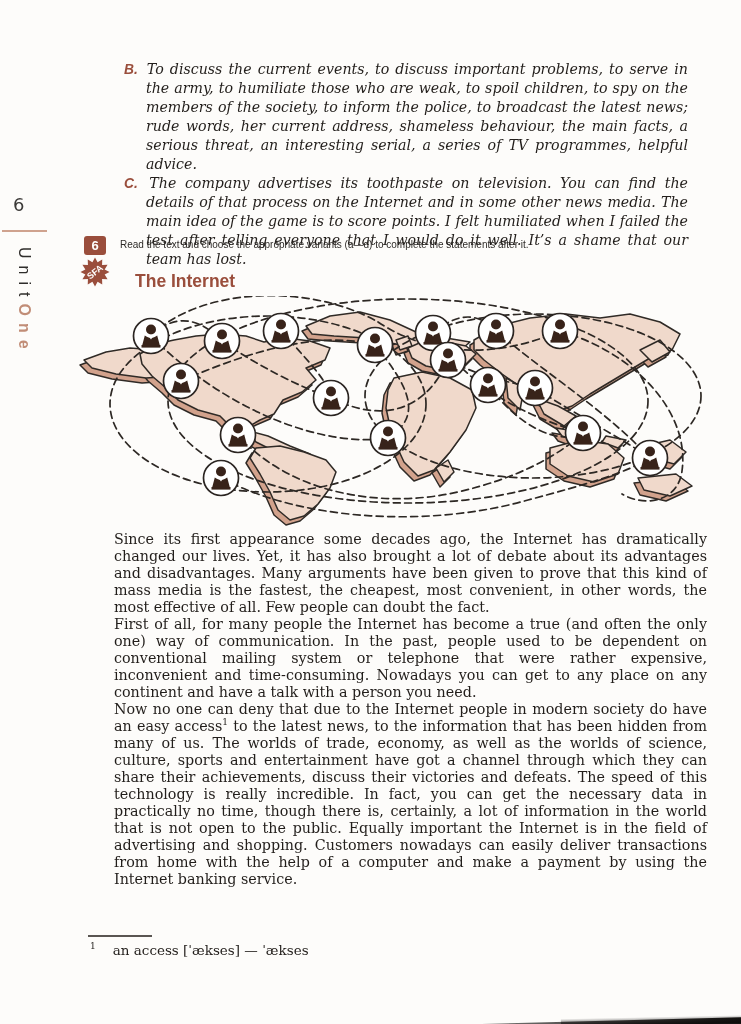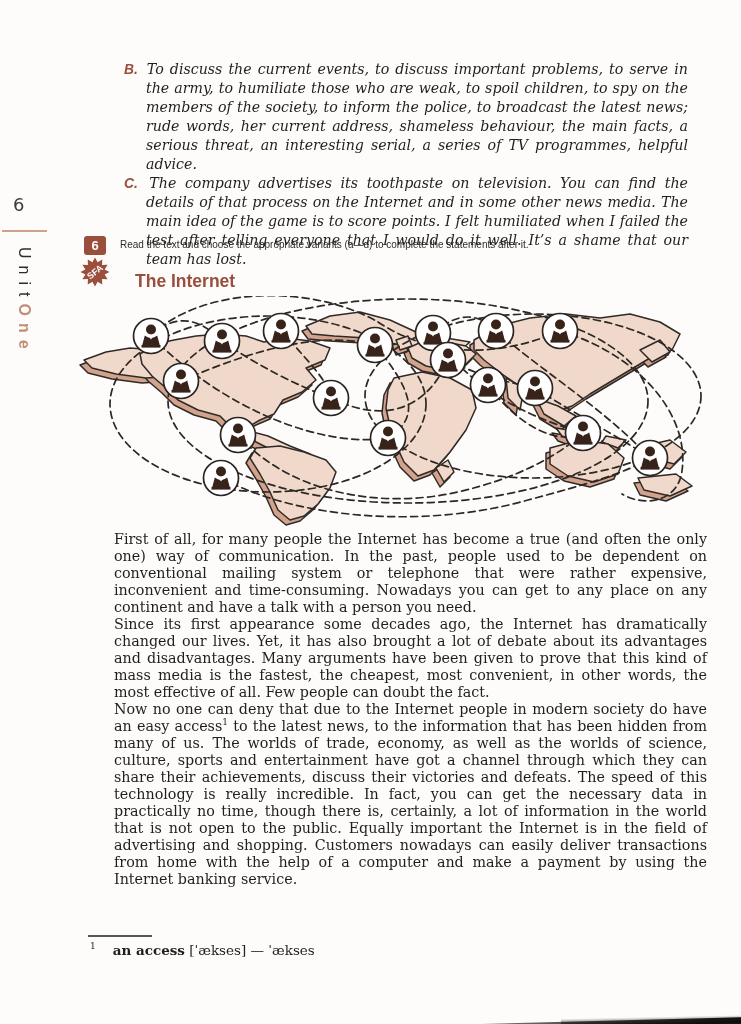--- a/index.html
+++ b/index.html
@@ -65,21 +65,21 @@
   .article p{ margin:0; }
   sup{ font-size:9px; line-height:0; }
   
   .footnote-rule{
     position:absolute; left:88px; top:935px; width:64px; height:1.6px; background:#5a5552;
   }
   .footnote{
     position:absolute; left:90px; top:941px; width:500px; font-size:13.5px;
   }
   .footnote .marker{ font-size:9px; vertical-align:super; margin-right:17px; }
-  .footnote .term{ font-weight:bold; }
+  .footnote .term{ font-weight:normal; }
   
   .scan-edge{
     position:absolute; right:-8px; bottom:1px; width:420px; height:6px;
     background:linear-gradient(to right, rgba(25,22,20,0), rgba(25,22,20,.55) 30%, #141210);
     transform:rotate(-1.5deg); transform-origin:right bottom; border-radius:2px;
   }
   .scan-corner{
     position:absolute; right:0; bottom:0; width:180px; height:9px;
     background:linear-gradient(to bottom, rgba(20,18,16,0), #0c0b0a);
     transform:rotate(-1.2deg); transform-origin:right bottom;
@@ -218,22 +218,22 @@
         <use href="#person-node" x="482" y="35"></use>
         <use href="#person-node" x="370" y="64"></use>
         <use href="#person-node" x="410" y="89"></use>
         <use href="#person-node" x="457" y="92"></use>
         <use href="#person-node" x="505" y="137"></use>
         <use href="#person-node" x="572" y="162"></use>
       </g>
   </svg>
 
   <div class="article">
+      <p>Since its first appearance some decades ago, the Internet has dramatically changed our lives. Yet, it has also brought a lot of debate about its advantages and disadvantages. Many arguments have been given to prove that this kind of mass media is the fastest, the cheapest, most convenient, in other words, the most effective of all. Few people can doubt the fact.</p>
       <p>First of all, for many people the Internet has become a true (and often the only one) way of communication. In the past, people used to be dependent on conventional mailing system or telephone that were rather expensive, inconvenient and time-consuming. Nowadays you can get to any place on any continent and have a talk with a person you need.</p>
-      <p>Since its first appearance some decades ago, the Internet has dramatically changed our lives. Yet, it has also brought a lot of debate about its advantages and disadvantages. Many arguments have been given to prove that this kind of mass media is the fastest, the cheapest, most convenient, in other words, the most effective of all. Few people can doubt the fact.</p>
       <p>Now no one can deny that due to the Internet people in modern society do have an easy access<sup>1</sup> to the latest news, to the information that has been hidden from many of us. The worlds of trade, economy, as well as the worlds of science, culture, sports and entertainment have got a channel through which they can share their achievements, discuss their victories and defeats. The speed of this technology is really incredible. In fact, you can get the necessary data in practically no time, though there is, certainly, a lot of information in the world that is not open to the public. Equally important the Internet is in the field of advertising and shopping. Customers nowadays can easily deliver transactions from home with the help of a computer and make a payment by using the Internet banking service.</p>
     </div>
 
   <div class="footnote-rule"></div>
   <div class="footnote"><span class="marker">1</span><span class="term">an access</span><span> [ˈækses] — ˈækses</span></div>
 
   <div class="scan-edge"></div>
   <div class="scan-corner"></div>
 </div>
 

